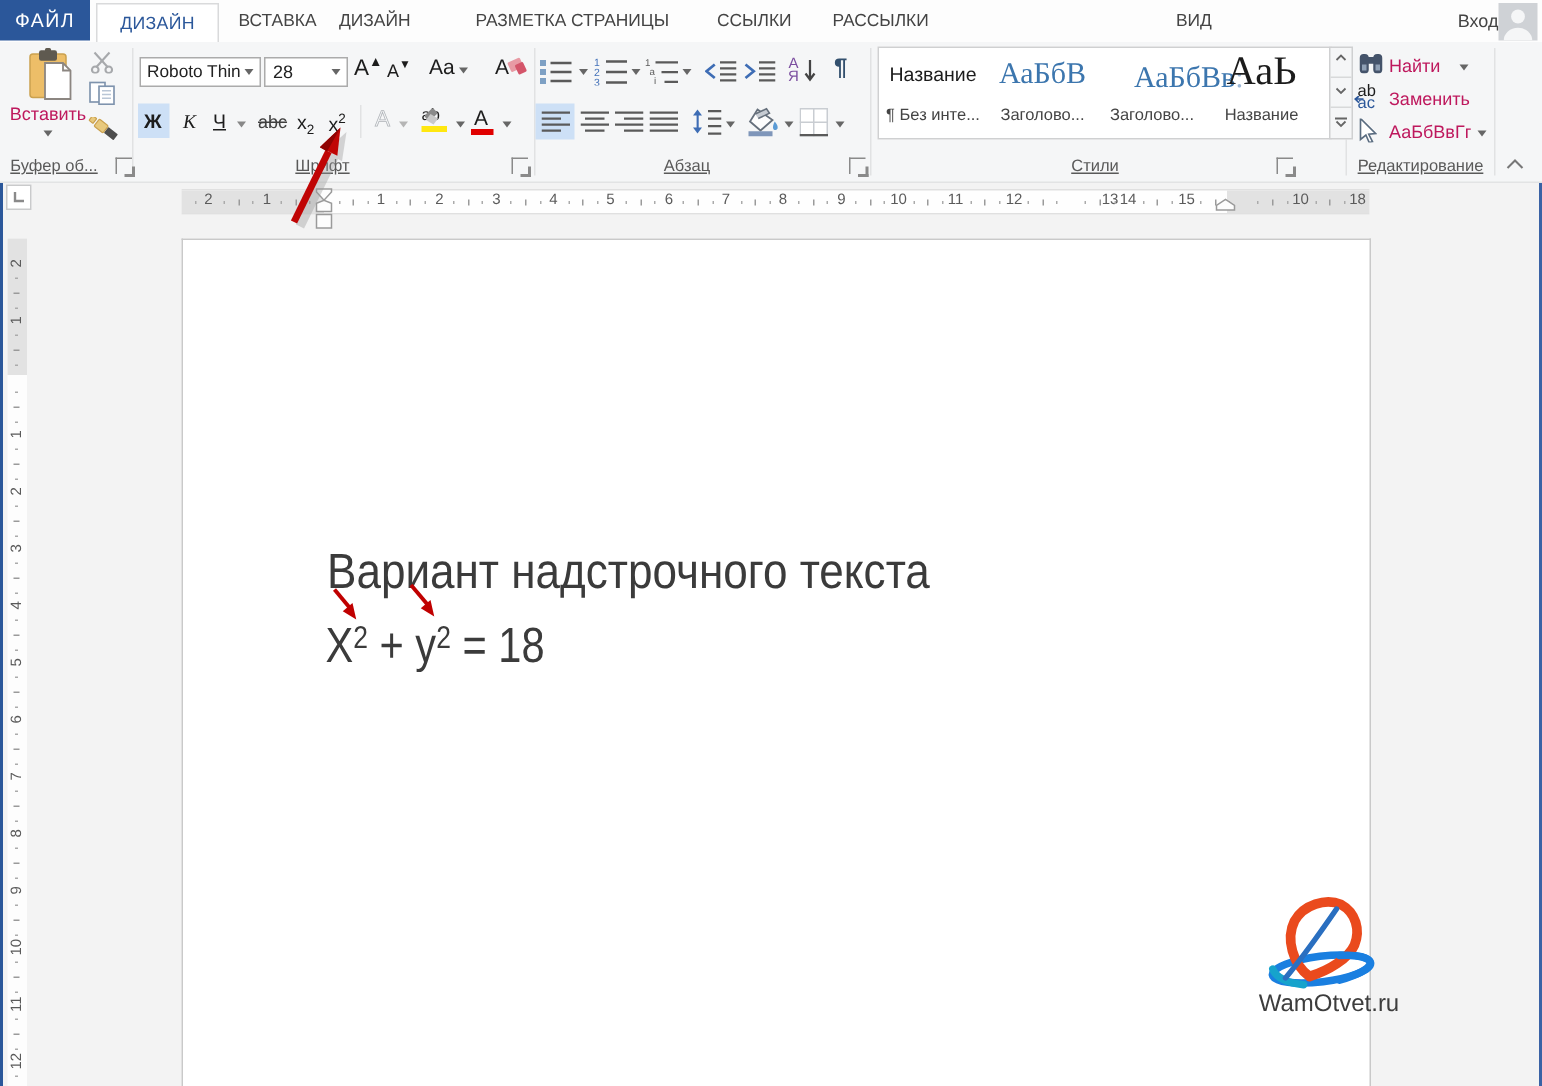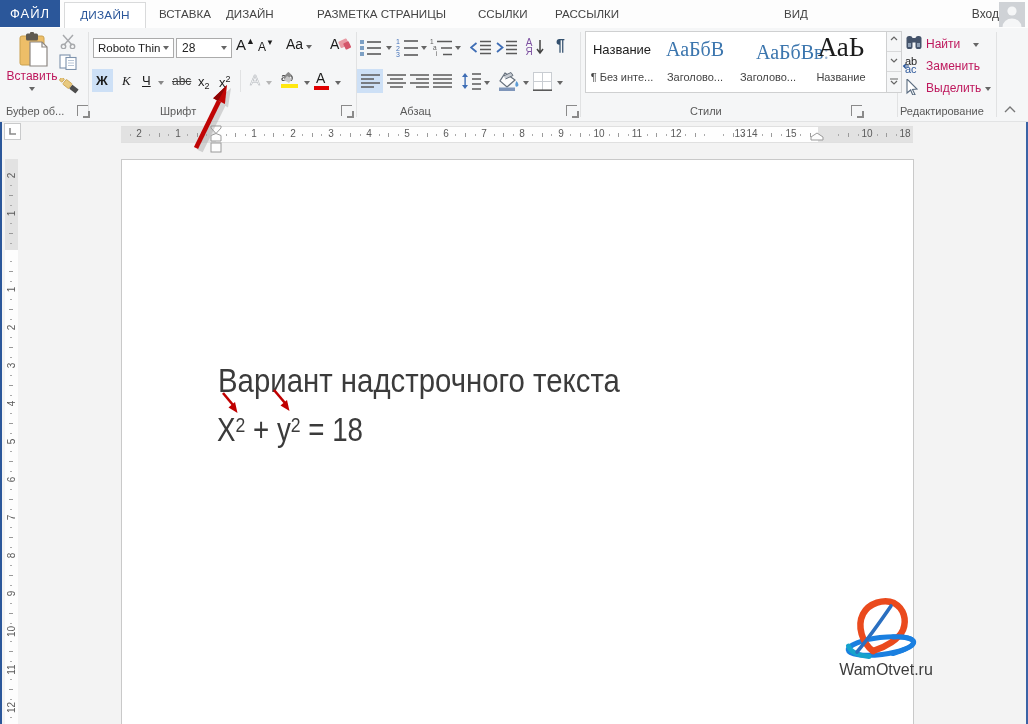--- a/index.html
+++ b/index.html
@@ -13,21 +13,21 @@
 .tab{top:0;height:28px;font-size:11.6px;line-height:28px;color:#444;letter-spacing:0;}
 #activetab{left:64px;top:2px;width:80px;height:26px;background:#fff;
   border:1px solid #d9dadb;border-bottom:none;color:#2b579a;
   font-size:11.8px;line-height:25px;text-align:center;letter-spacing:0.2px;}
 #vhod{left:969px;top:0;width:30px;height:28px;font-size:12px;line-height:28px;color:#444;text-align:right;}
 #avatar{left:999px;top:2px;width:26px;height:25px;background:#cfd2d6;}
 
 #ribbon{left:0;top:28px;width:1028px;height:93px;background:#f5f6f7;
   border-bottom:1px solid #e2e3e4;}
 .gsep{position:absolute;top:4px;width:1px;height:85px;background:#e1e2e3;}
-.glabel{position:absolute;top:77px;font-size:11px;color:#595959;text-align:left;}
+.glabel{position:absolute;top:77px;font-size:11px;color:#595959;text-align:center;text-decoration:underline;}
 .launch{position:absolute;top:77px;width:10px;height:10px;border-left:1px solid #8a8a8a;border-top:1px solid #8a8a8a;}
 .launch:after{content:"";position:absolute;right:-2px;bottom:-2px;width:5px;height:5px;
   border-right:2px solid #8a8a8a;border-bottom:2px solid #8a8a8a;}
 .btxt{position:absolute;font-size:12px;color:#be185d;}
 .combo{position:absolute;background:#fff;border:1px solid #ababab;font-size:12px;color:#222;}
 .darr{position:absolute;width:0;height:0;border-left:3px solid transparent;
   border-right:3px solid transparent;border-top:4px solid #666;}
 .sel{background:#cde0f6;}
 
 #lbox{left:4px;top:123px;width:15px;height:15px;background:#fff;border:1px solid #c9cacb;}
@@ -317,21 +317,21 @@
     <span class="abs" style="font-size:11px;color:#1c1c1c;top:-3px;">ab</span>
     <span class="abs" style="font-size:11px;color:#2b579a;top:5px;">ac</span>
     <svg class="abs" style="left:-3px;top:6px;" width="8" height="8" viewBox="0 0 8 8">
         <path d="M7 2 H2 M4 0 L1.5 2 L4 4.5" fill="none" stroke="#2b579a" stroke-width="1.1"></path>
       </svg>
   </div>
   <div class="btxt" style="left:926px;top:31px;">Заменить</div>
   <svg class="abs" style="left:906px;top:51px;" width="12" height="16" viewBox="0 0 12 16">
     <path d="M1 0 L11 10 L6.5 10.5 L9 15.5 L6.8 16 L4.6 11 L1 14 Z" fill="#fff" stroke="#5a6c80" stroke-width="1.1"></path>
   </svg>
-  <div class="btxt" style="left:926px;top:53px;">Выделить</div>
+  <div class="btxt" style="left:926px;top:53px;">АаБбВвГг</div>
   <div class="darr" style="left:985px;top:59px;"></div>
   <svg class="abs" style="left:1004px;top:78px;" width="12" height="7" viewBox="0 0 12 7">
       <path d="M1 6 L6 1 L11 6" fill="none" stroke="#777" stroke-width="1.4"></path>
     </svg>
 
   <div class="glabel" style="left:6px;width:60px;">Буфер об...</div>
   <div class="launch" style="left:77px;"></div>
   <div class="glabel" style="left:160px;width:110px;">Шрифт</div>
   <div class="launch" style="left:341px;"></div>
   <div class="glabel" style="left:400px;width:116px;">Абзац</div>

